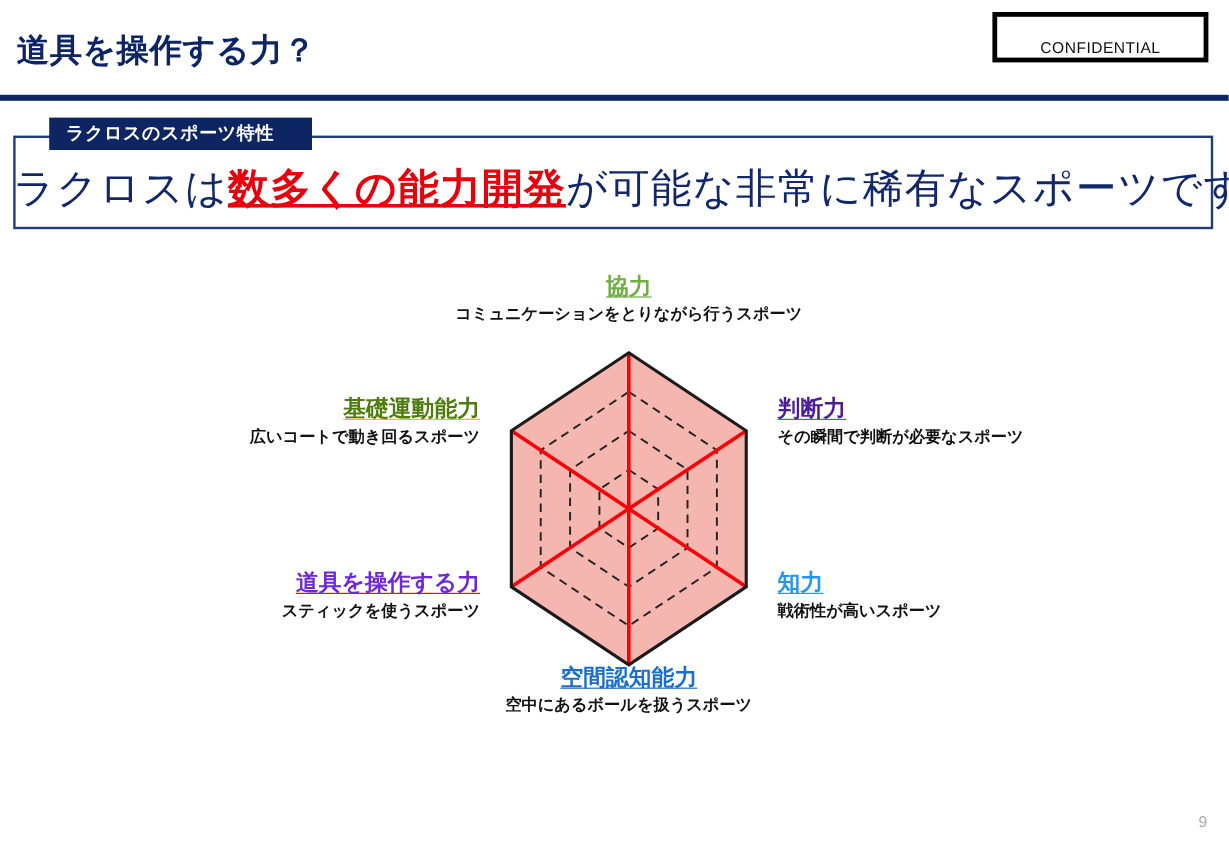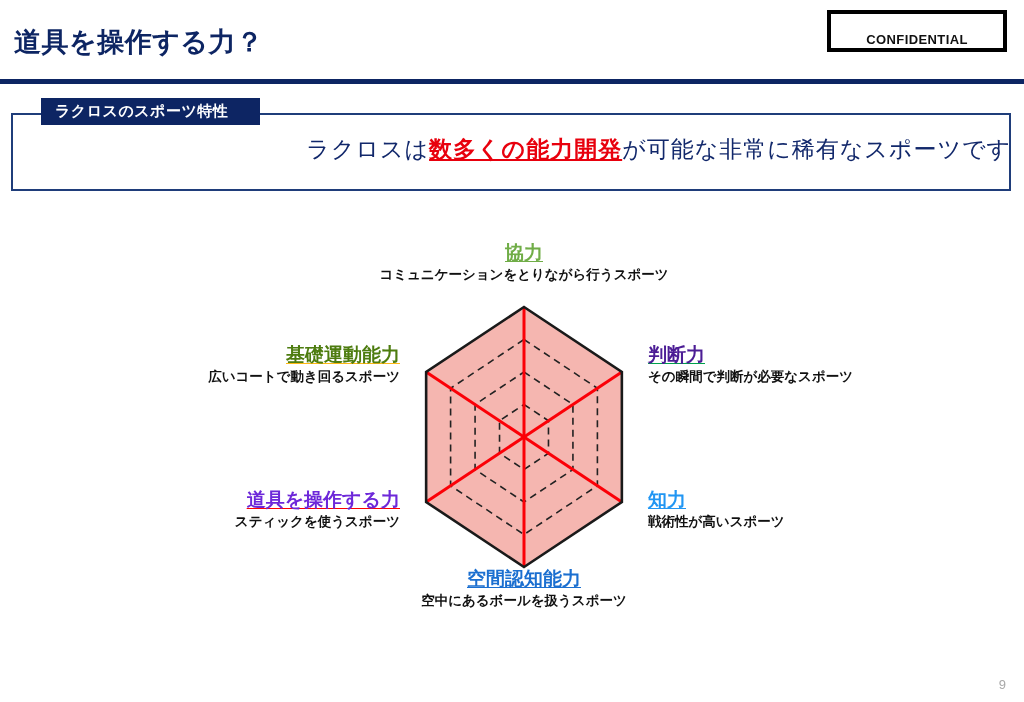--- a/index.html
+++ b/index.html
@@ -35,21 +35,21 @@
     height: 42px;
     border: 4px solid #000000;
     background: #ffffff;
     box-sizing: border-box;
     display: flex;
     align-items: center;
     justify-content: center;
   }
   #confidential-box .label {
     font-size: 13px;
-    font-weight: bold;
+    font-weight: normal;
     color: #111111;
     letter-spacing: 0.4px;
     margin-top: 16px;
   }
 
   #header-rule {
     position: absolute;
     left: 0;
     top: 79px;
     width: 1024px;
@@ -84,38 +84,38 @@
     color: #ffffff;
     letter-spacing: 0.5px;
     white-space: nowrap;
   }
   #banner-text {
     position: absolute;
     left: 11px;
     top: 134px;
     width: 1000px;
     text-align: right;
-    font-size: 23px;
+    font-size: 34px;
     color: #12286b;
     white-space: nowrap;
     letter-spacing: 1px;
   }
   #banner-text .emph {
     color: #e8000d;
     font-weight: bold;
     text-decoration: underline;
     text-decoration-color: #e8000d;
     text-underline-offset: 2px;
   }
 
   
   #chart-area {
     position: absolute;
     left: 0;
-    top: 196px;
+    top: 183px;
     width: 864px;
     height: 450px;
   }
   #radar-svg {
     position: absolute;
     left: 0;
     top: 0;
   }
 
   .axis-label {

